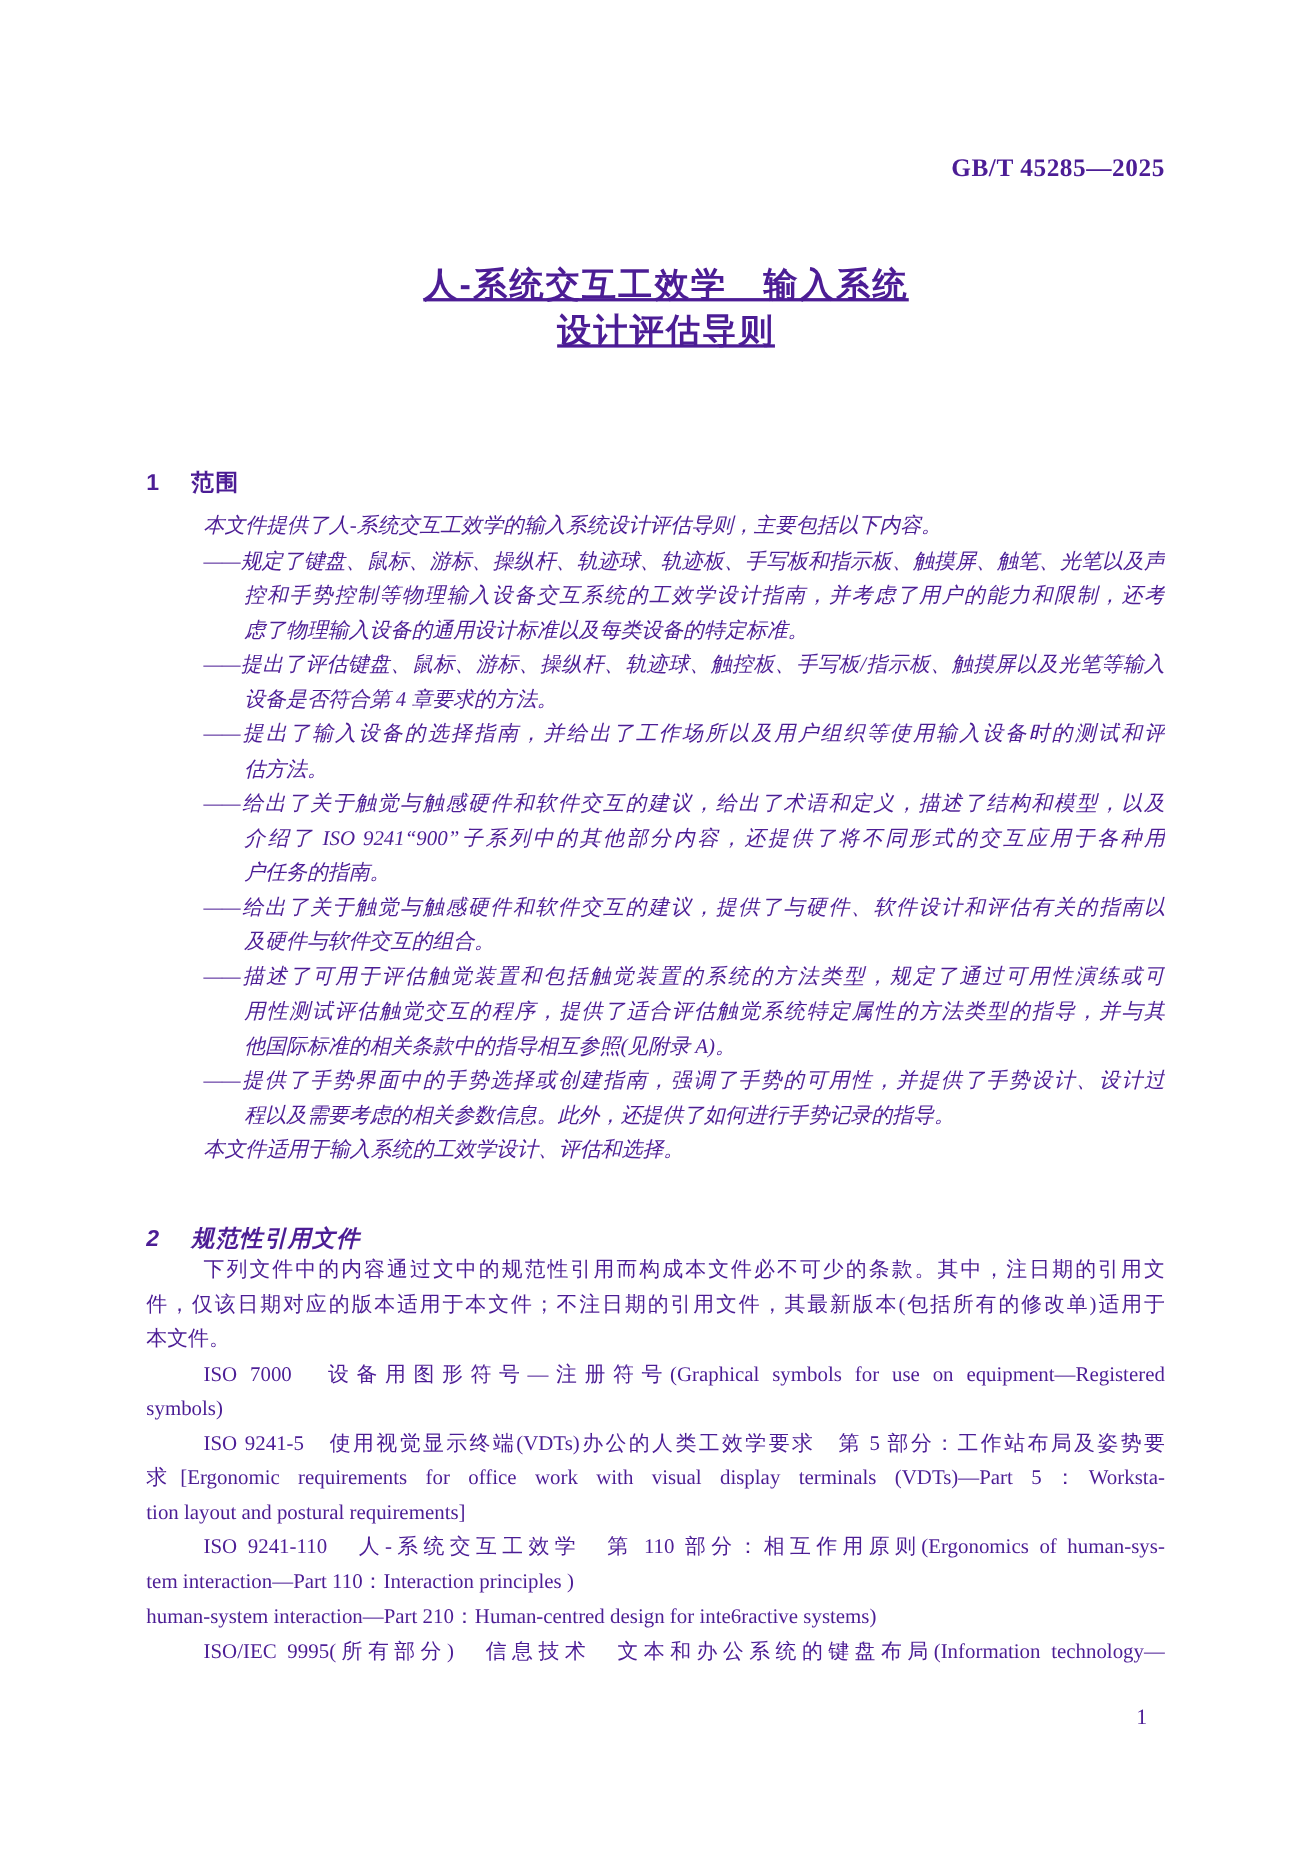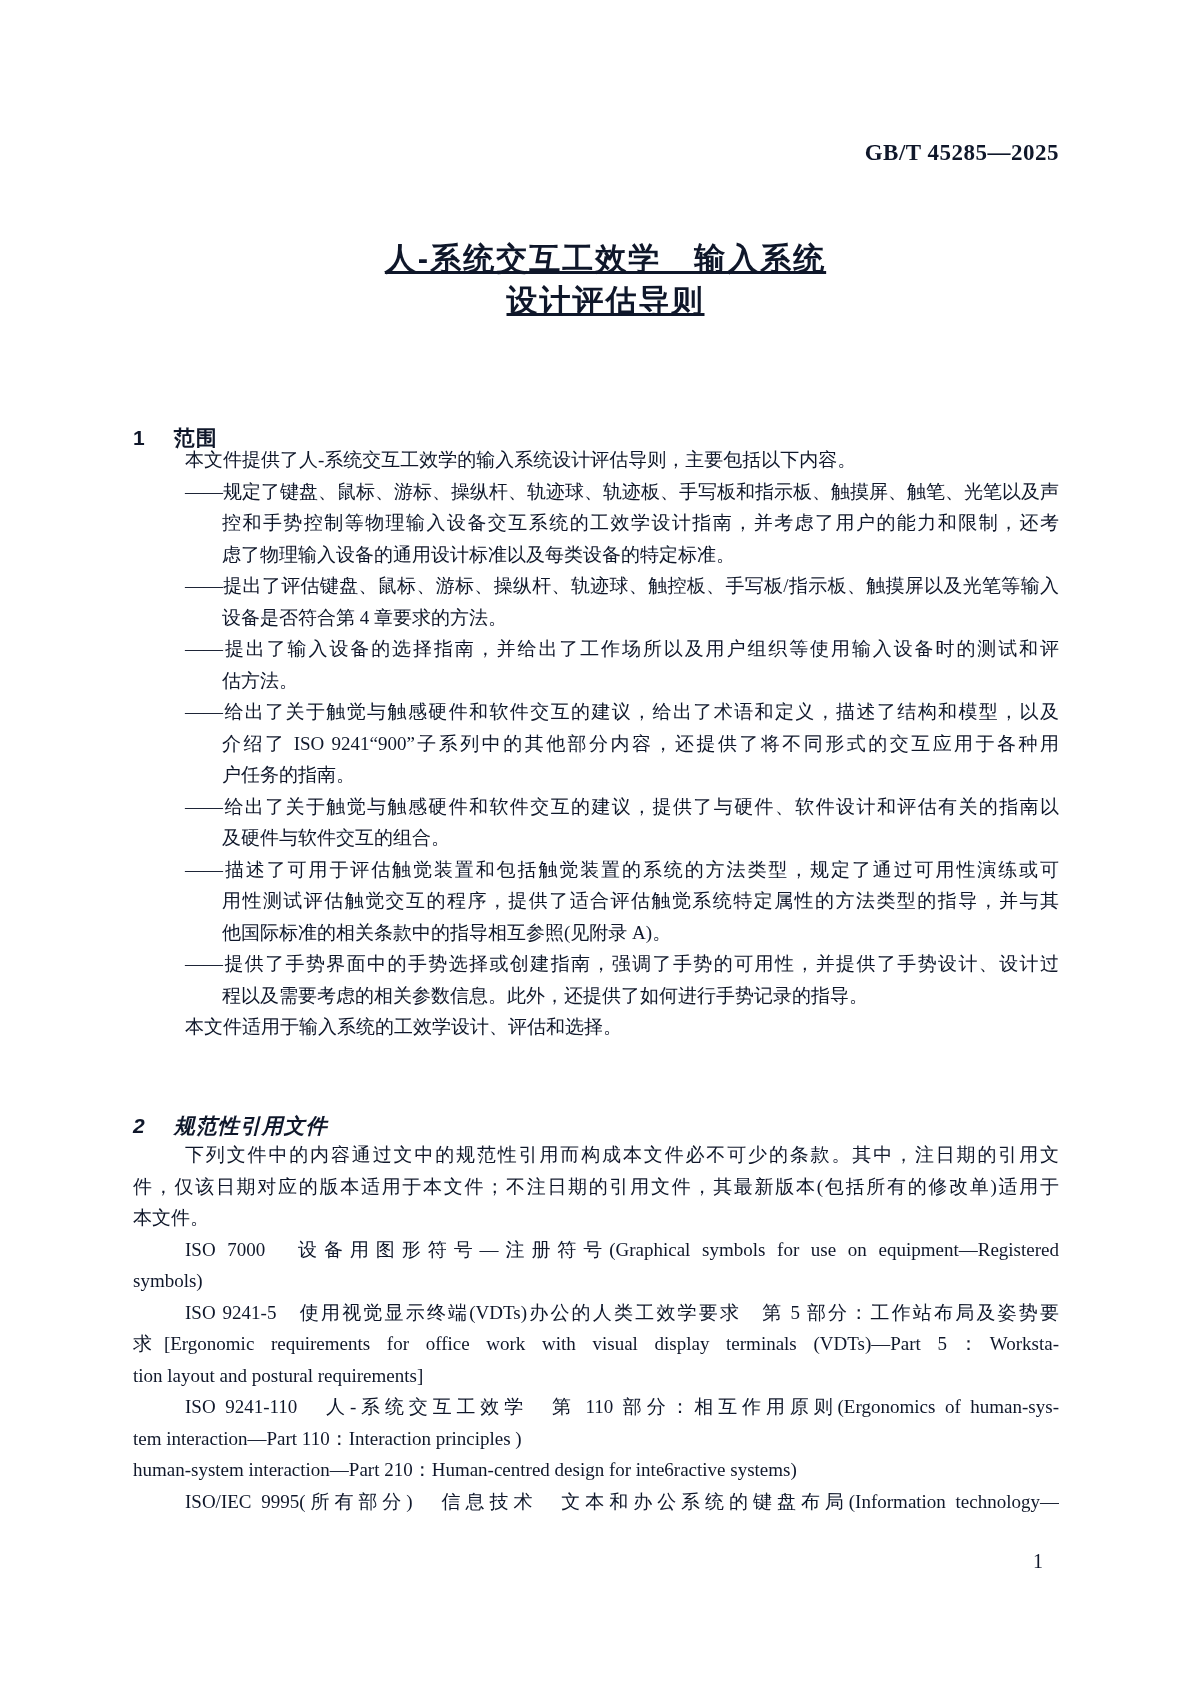--- a/index.html
+++ b/index.html
@@ -1,20 +1,20 @@
 <!DOCTYPE html>
 <html><head>
 <meta charset="utf-8">
 <style>
   html,body { margin:0; padding:0; background:#ffffff; }
   .page {
     position:relative;
     width:1191px; height:1685px;
     background:#ffffff;
-    color:#0f172a;
+    color:#4c1d95;
     font-family:"Liberation Serif","DejaVu Serif",serif;
     overflow:hidden;
   }
   
   .docnum {
     position:absolute; top:140px; right:132px;
     font-size:23px; font-weight:700; letter-spacing:0.5px;
     font-family:"Liberation Serif","DejaVu Serif",serif;
   }
   
@@ -34,21 +34,21 @@
     font-family:"Liberation Sans","DejaVu Sans",sans-serif;
     font-size:21px; font-weight:700; letter-spacing:1px;
   }
   .sechead .num { display:inline-block; margin-right:28px; }
   #h1 { top:376px;margin-top:48px; }
   #h2 { top:1112px;font-style:italic; }
   
   .body-block {
     position:absolute; left:133px; width:926px;
   }
-  #scope-body { top:444px; }
+  #scope-body { top:463px;font-style:italic; }
   #refs-body  { top:1139px; }
   .line {
     height:31.5px; line-height:31.5px; overflow:hidden;
     font-size:19px; white-space:normal;
   }
   .ind  { padding-left:52px; }
   .hang { padding-left:89px; }
   .fill { text-align:justify; text-align-last:justify; }
   
   .pagenum {

